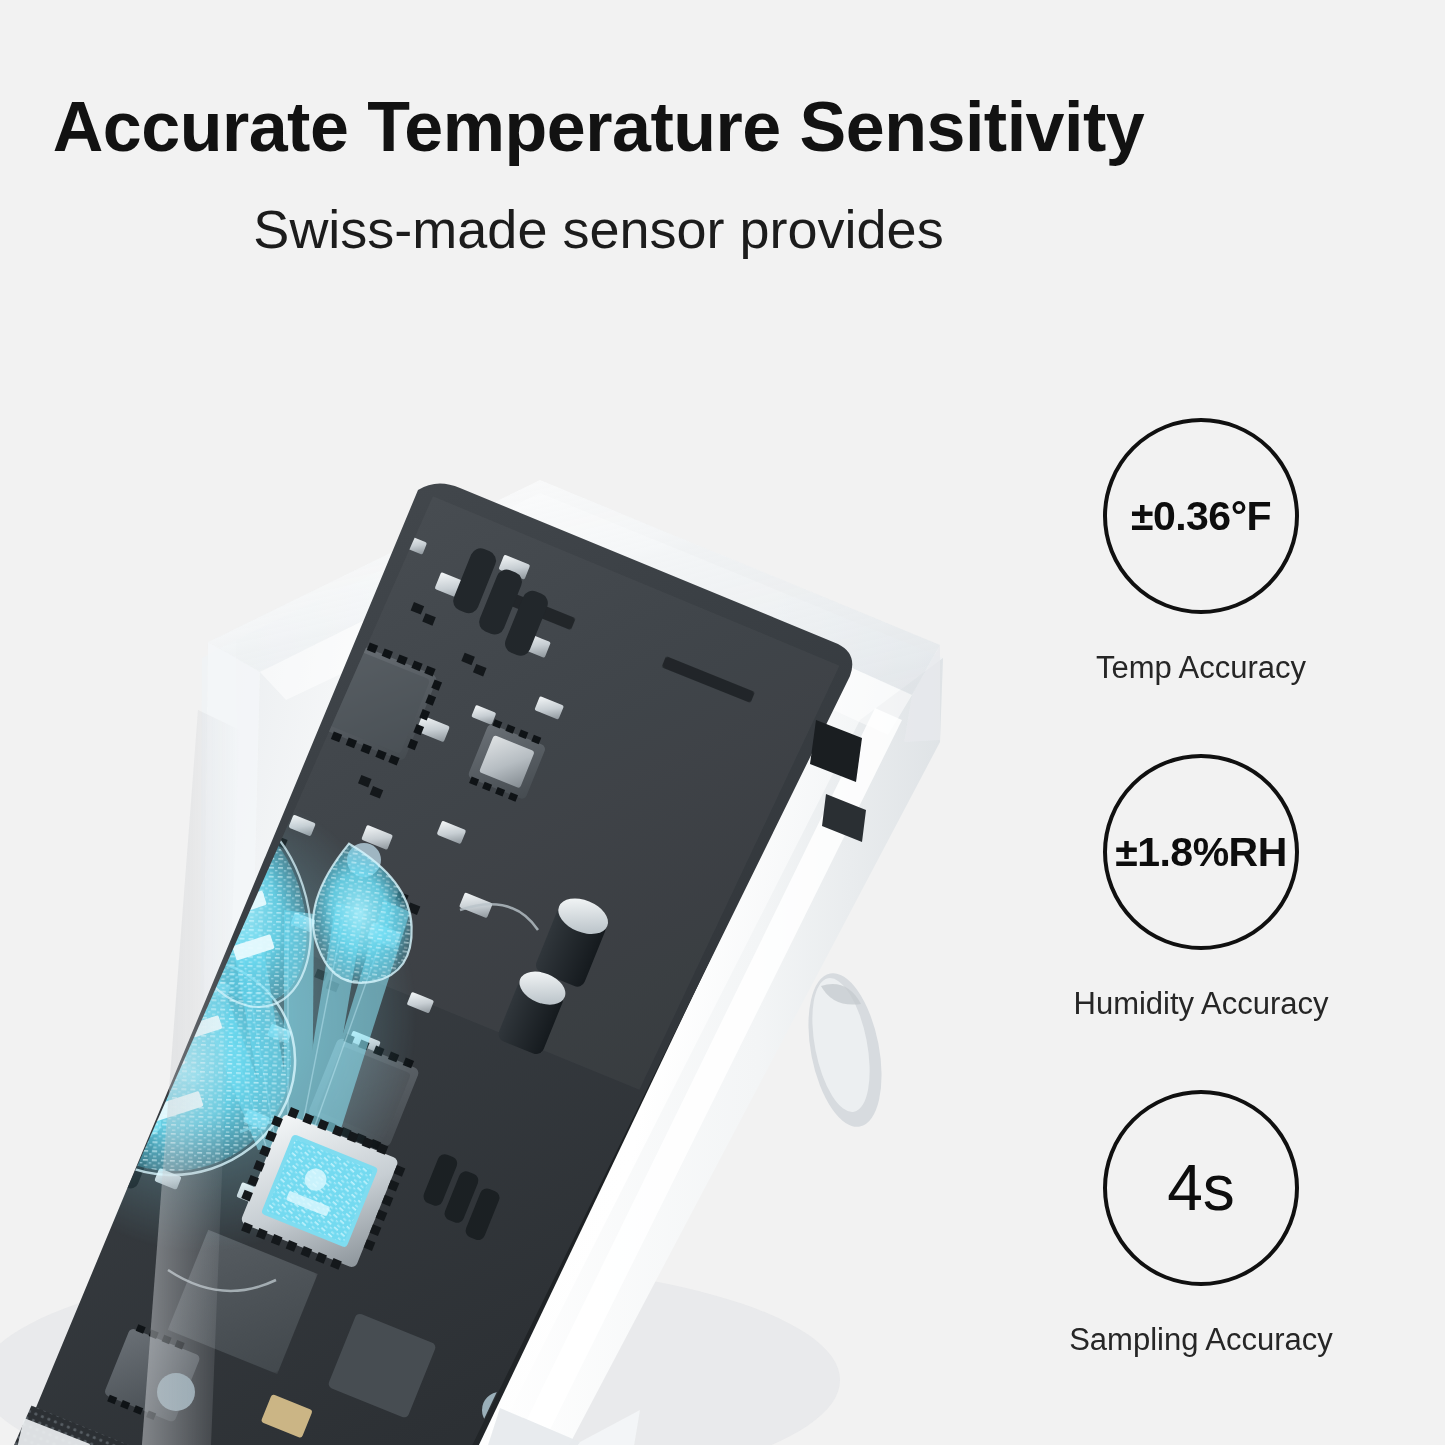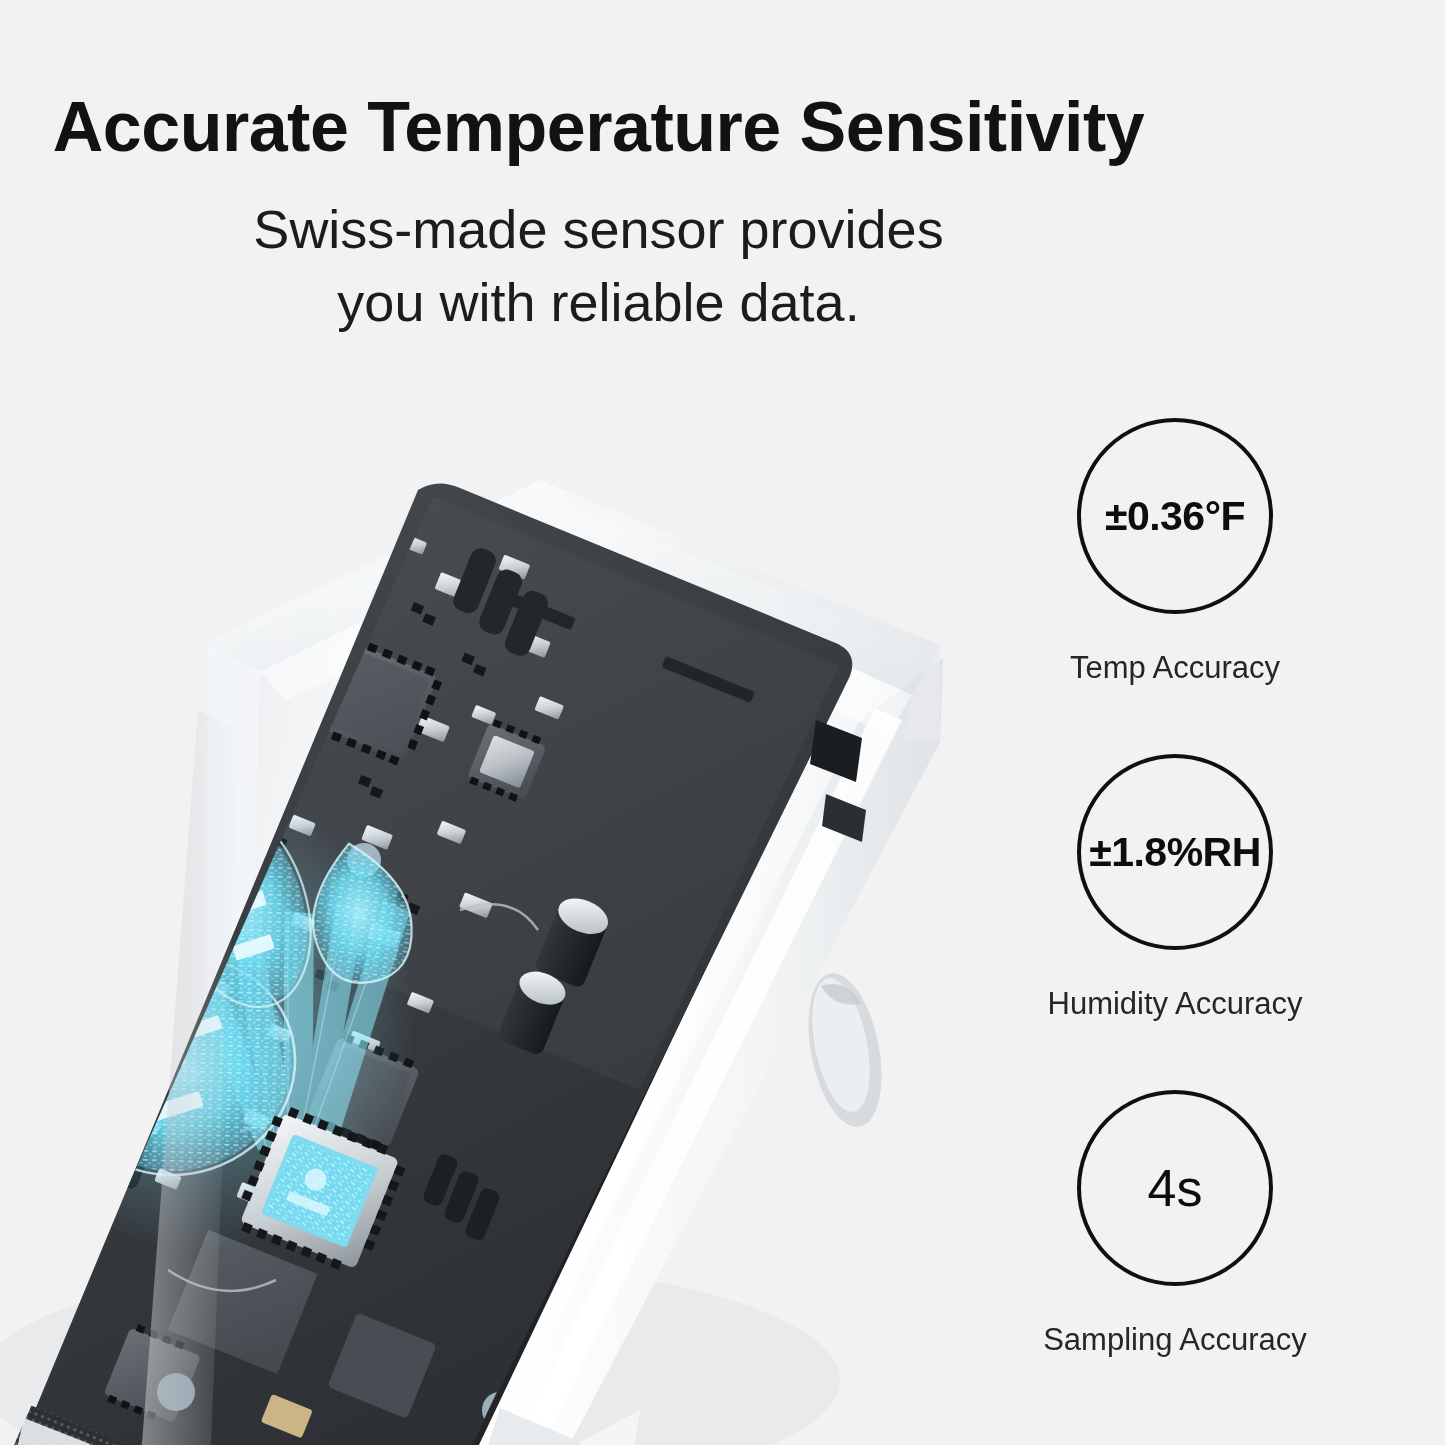--- a/index.html
+++ b/index.html
@@ -34,56 +34,55 @@
   #product-figure {
     position:absolute;
     left:-60px; top:390px;
     width:1060px; height:1080px;
   }
   #product-figure svg { display:block; width:100%; height:100%; }
 
   
   #spec-list {
     position:absolute;
-    left:975px; top:418px;
+    left:1001px; top:418px;
     width:400px;
   }
   .spec-item { text-align:center; margin-bottom:68px; }
   .spec-item:last-child { margin-bottom:0; }
   .spec-circle {
     width:196px; height:196px;
     margin:0 auto;
     border:4px solid #101010;
     border-radius:50%;
     display:flex; align-items:center; justify-content:center;
   }
   .spec-value {
     font-size:41px;
     font-weight:bold;
     color:#0d0d0d;
     letter-spacing:-0.5px;
     white-space:nowrap;
   }
-  .spec-circle.light .spec-value { font-size:52px; font-weight:400; letter-spacing:0px; }
+  .spec-circle.light .spec-value { font-size:64px; font-weight:400; letter-spacing:0px; }
   .spec-label {
     margin-top:36px;
     font-size:31px;
     font-weight:400;
     color:#262626;
     white-space:nowrap;
   }
 </style>
 </head>
 <body>
 
 <div id="header">
   <div id="page-title">Accurate Temperature Sensitivity</div>
   <div id="subtitle">
     <span class="ln">Swiss-made sensor provides</span>
-    <span class="ln">you with reliable data.</span>
   </div>
 </div>
 
 <div id="product-figure">
   <svg viewBox="0 0 1060 1080" xmlns="http://www.w3.org/2000/svg">
     <defs>
       <linearGradient id="gHousingTop" x1="0" y1="0" x2="1" y2="1">
         <stop offset="0%" stop-color="#ffffff"></stop>
         <stop offset="45%" stop-color="#f6f7f8"></stop>
         <stop offset="100%" stop-color="#e2e5e8"></stop>

